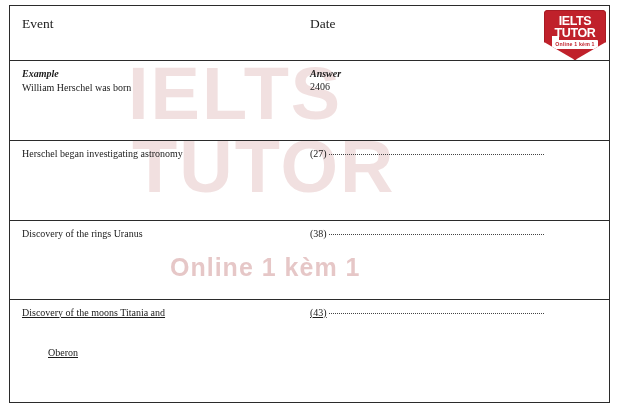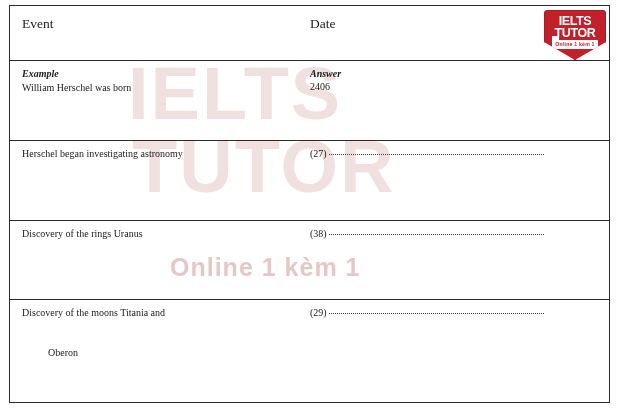--- a/index.html
+++ b/index.html
@@ -121,21 +121,21 @@
     vertical-align: 2px;
     margin-left: 2px;
   }
   .dots.short { width: 206px; }
 
   
   .r-hdr   { height: 38px; }
   .r-ex    { height: 56px; }
   .r-27    { height: 56px; }
   .r-28    { height: 55px; }
-  .r-29    { height: 72px; }
+  .r-29    { height: 72px; text-decoration: underline; }
   .r-30    { height: 56px; }
   .r-31    { height: 58px; }
 
   
   #logo {
     position: absolute;
     right: 17px;
     top: 10px;
     width: 62px;
     height: 50px;
@@ -255,21 +255,21 @@
             <span class="qnum">(38)</span><span class="dots"></span>
           </td>
         </tr>
 
         <tr class="r-29">
           <td>
             <span>Discovery of the moons Titania and</span>
             <span class="indent2">Oberon</span>
           </td>
           <td>
-            <span class="qnum">(29)</span><span class="dots"></span>
+            <span class="qnum">(43)</span><span class="dots"></span>
           </td>
         </tr>
 
 
       </tbody>
     </table>
   </div>
 
   <div id="logo">
     <div class="shield">

